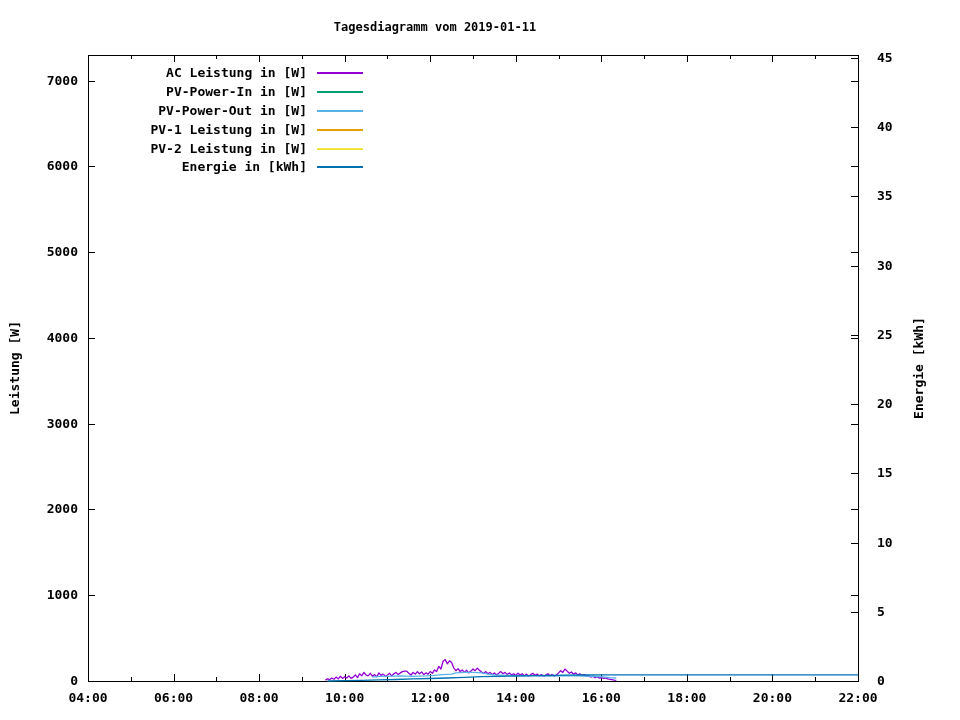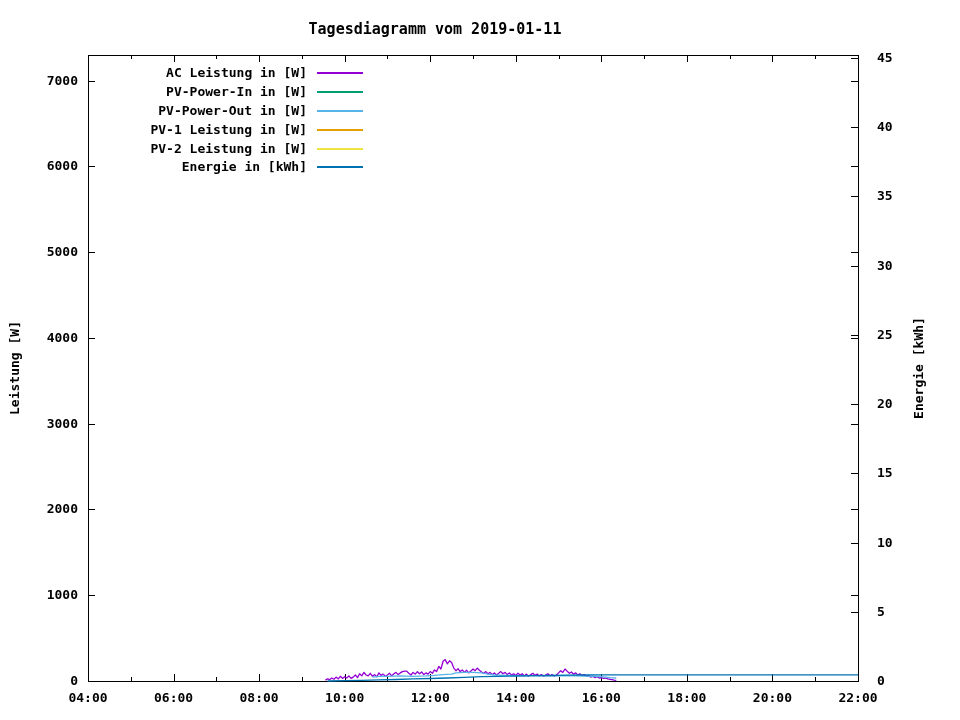--- a/index.html
+++ b/index.html
@@ -3,21 +3,21 @@
 <meta charset="utf-8">
 <style>
   html,body{margin:0;padding:0;}
   body{
     width:960px;height:720px;position:relative;background:#ffffff;
     font-family:"DejaVu Sans Mono", monospace;font-weight:bold;color:#000;
     overflow:hidden;
   }
   .chart-title{
     position:absolute;left:285px;top:20px;width:300px;text-align:center;
-    font-size:15px;white-space:nowrap;
+    font-size:12px;white-space:nowrap;
   }
   .ylabel{
     position:absolute;left:14px;top:368px;font-size:13px;white-space:nowrap;
     transform:translate(-50%,-50%) rotate(-90deg);
   }
   .y2label{
     position:absolute;left:918px;top:368px;font-size:13px;white-space:nowrap;
     transform:translate(-50%,-50%) rotate(-90deg);
   }
   svg{position:absolute;left:0;top:0;}

